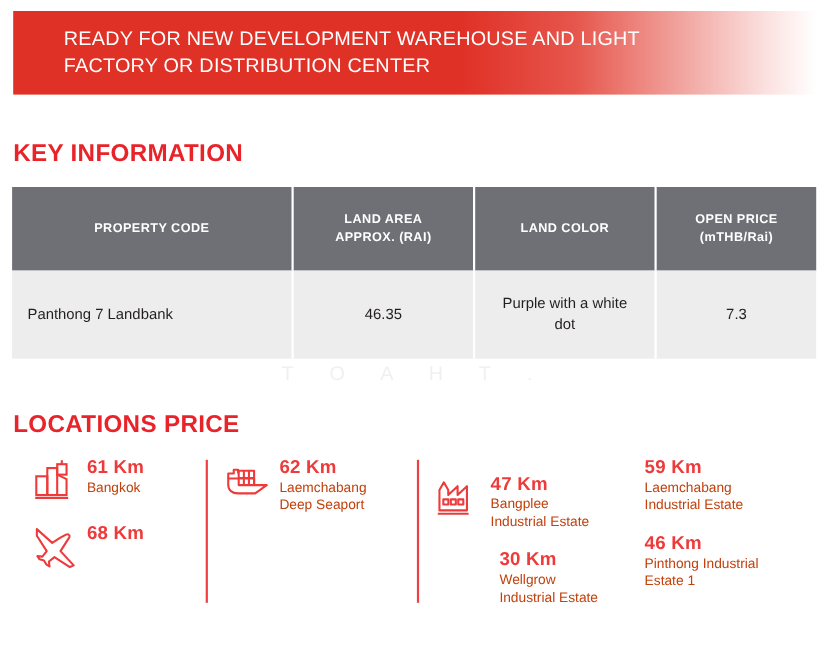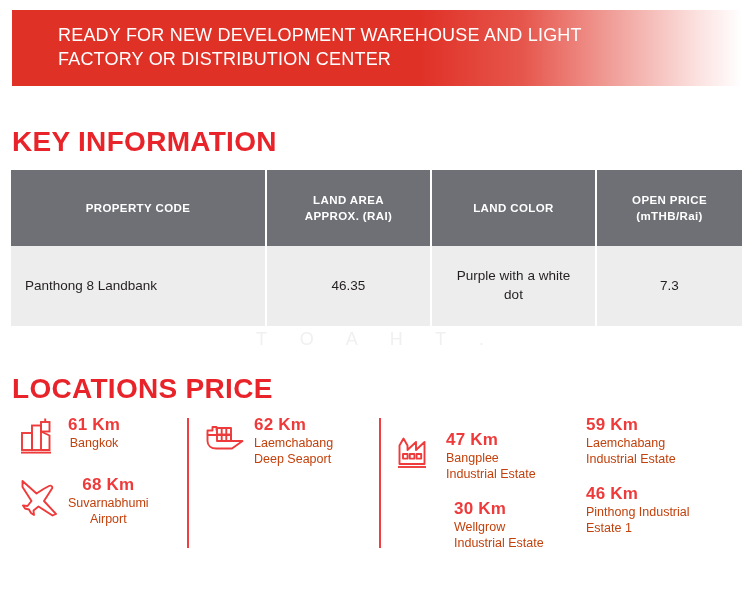--- a/index.html
+++ b/index.html
@@ -44,21 +44,21 @@
     letter-spacing: 0.2px;
     padding-left: 46px;
     padding-right: 40px;
     max-width: 690px;
   }
 
   
   .section-heading {
     position: absolute;
     color: #e8242a;
-    font-size: 28px;
+    font-size: 22px;
     font-weight: bold;
     letter-spacing: 0.3px;
   }
   #heading-key { left: 12px; top: 126px; }
   #heading-locations { left: 12px; top: 373px; }
 
   
   .info-table {
     position: absolute;
     left: 11px;
@@ -121,21 +121,21 @@
     position: absolute;
     left: 12px;
     top: 414px;
     width: 734px;
     height: 150px;
   }
   .loc-col {
     position: absolute;
     top: 0;
   }
-  #loc-col-1 { left: 6px;   width: 160px; text-align: center; }
+  #loc-col-1 { left: 17px;   width: 160px; }
   #loc-col-2 { left: 192px; width: 165px; }
   #loc-col-3 { left: 384px; width: 185px; margin-top: 15px; }
   #loc-col-4 { left: 574px; width: 170px; }
 
   .loc-divider {
     position: absolute;
     top: 4px;
     width: 1.5px;
     height: 130px;
     background: #ef3f42;
@@ -198,21 +198,21 @@
         <th>PROPERTY CODE</th>
         <th style="white-space:pre-line">LAND AREA
 APPROX. (RAI)</th>
         <th>LAND COLOR</th>
         <th style="white-space:pre-line">OPEN PRICE
 (mTHB/Rai)</th>
       </tr>
     </thead>
     <tbody>
       <tr>
-        <td class="cell-left">Panthong 8 Landbank</td>
+        <td class="cell-left">Panthong 7 Landbank</td>
         <td>46.35</td>
         <td>Purple with a white dot</td>
         <td>7.3</td>
       </tr>
     </tbody>
   </table>
 
   <div class="watermark">T O A H T .</div>
 
   <div class="section-heading" id="heading-locations">LOCATIONS PRICE</div>
@@ -243,22 +243,20 @@
 
       <div class="loc-entry">
         <div class="loc-icon">
           <svg width="40" height="40" viewBox="0 0 40 40" fill="none" stroke="#ee3a3a" stroke-width="1.9" stroke-linejoin="round">
             <path d="M4.5 4 L18.5 16.5 L25.5 12 L31 9 C33 8 35 9.5 34 11.5 L30.5 17 L26 24 L38 37 L34.5 38.5
                      L20.5 29.5 L15.5 33.5 L16 38 L13 36 L11 32.5 L7 31.5 L5 28.5 L9.5 29 L13.5 24 L4.5 10 Z"></path>
           </svg>
         </div>
         <div class="loc-text">
           <div class="loc-distance">68 Km</div>
-          <div class="loc-name">Suvarnabhumi
-Airport</div>
         </div>
       </div>
 
     </div>
 
     <div class="loc-col" id="loc-col-2">
 
       <div class="loc-entry">
         <div class="loc-icon">
           <svg width="44" height="36" viewBox="0 0 44 36" fill="none" stroke="#ee3a3a" stroke-width="1.9" stroke-linejoin="round">

